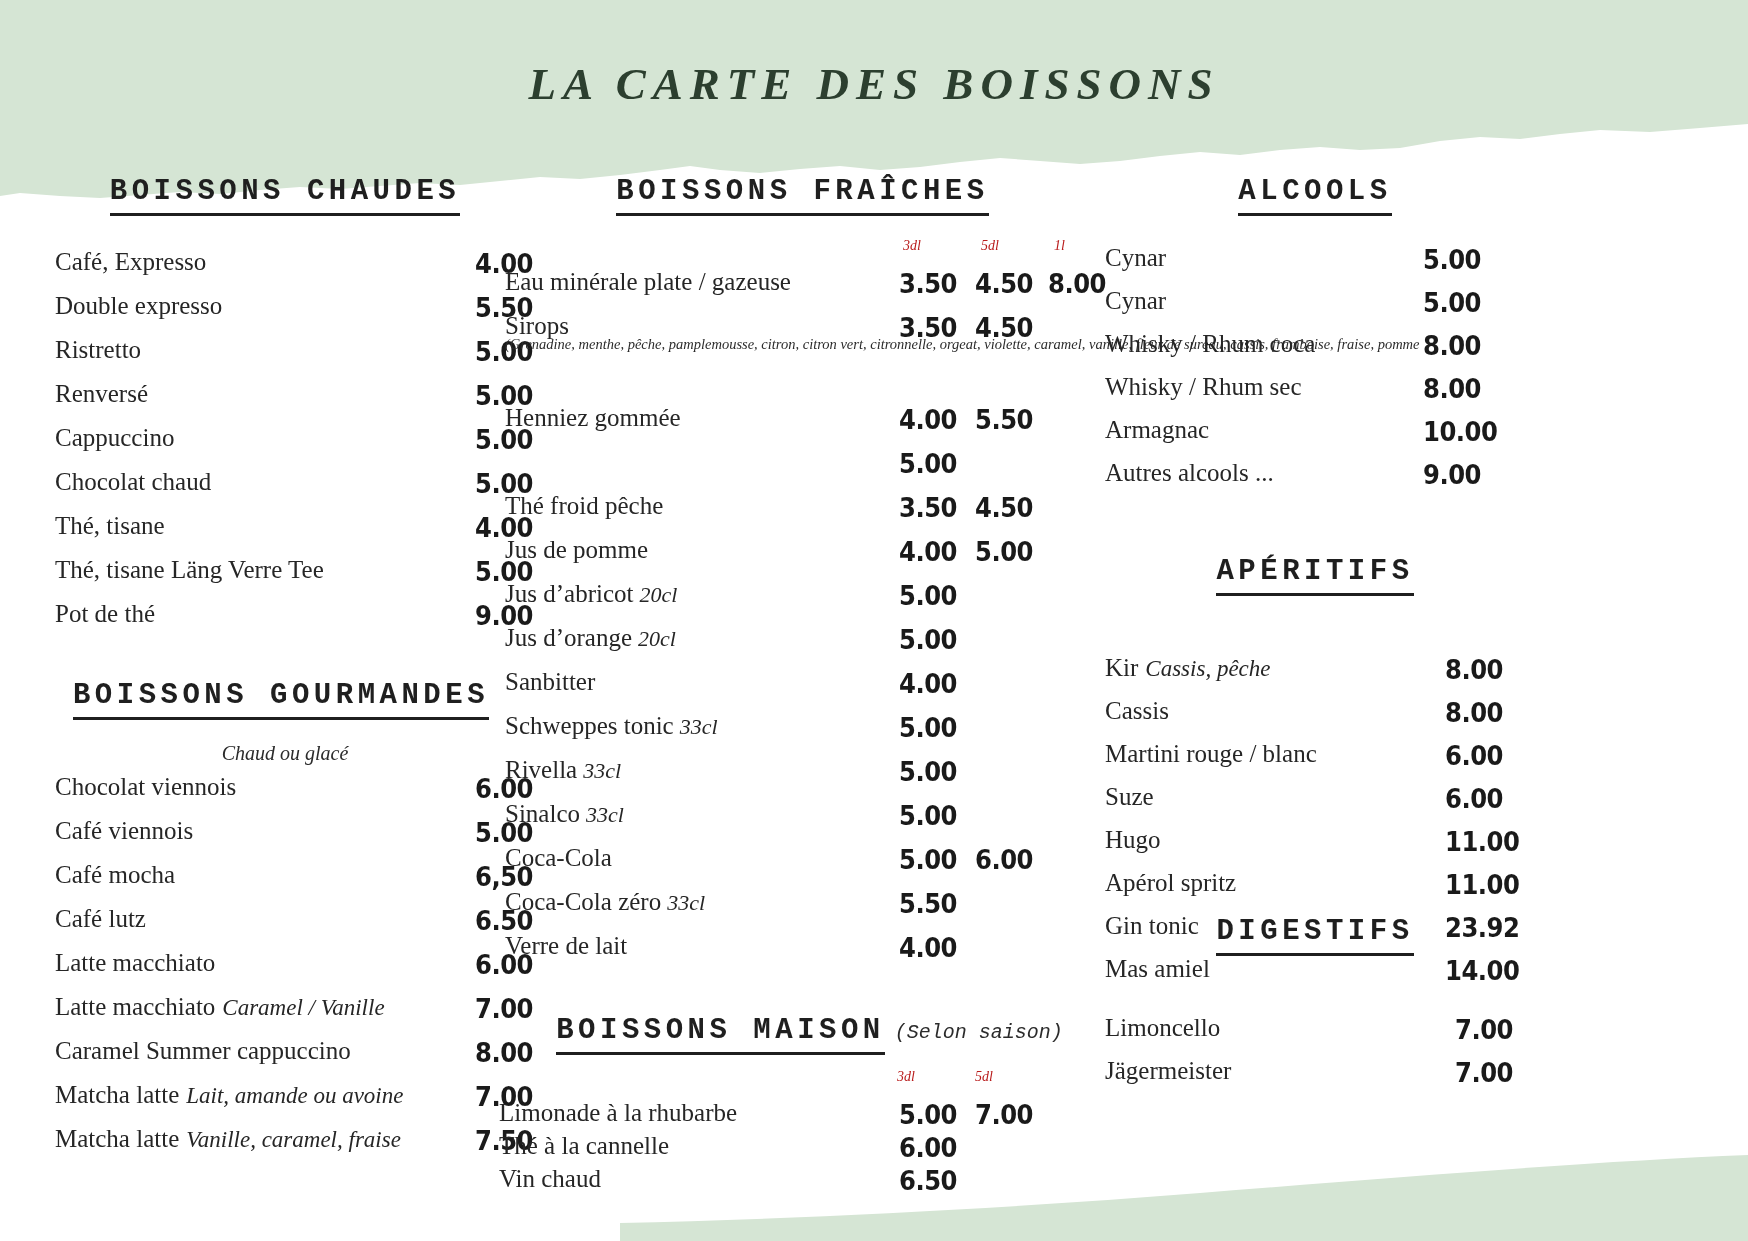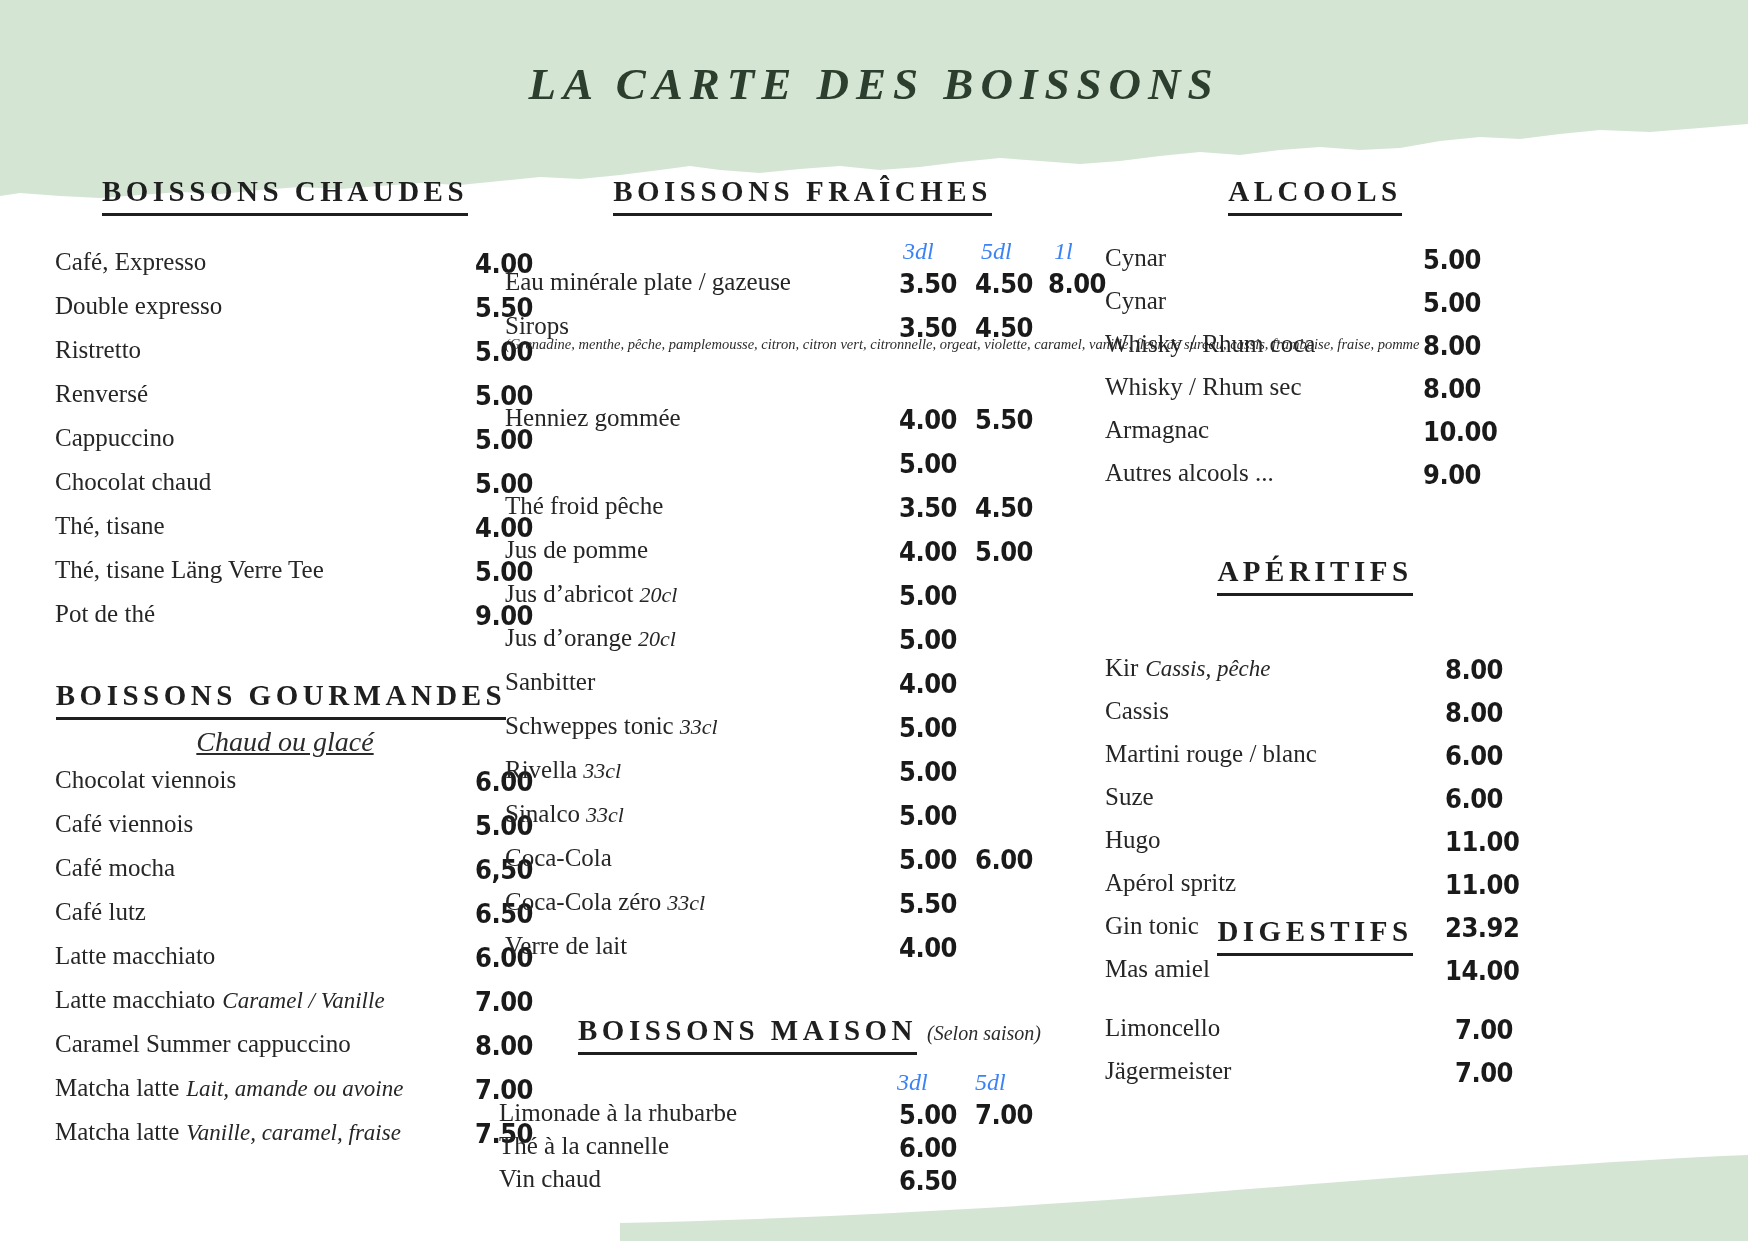--- a/index.html
+++ b/index.html
@@ -60,21 +60,21 @@
   .col {
     position: absolute;
     top: 0;
   }
   .col-left   { left: 55px;   width: 460px; }
   .col-mid    { left: 505px;  width: 595px; }
   .col-right  { left: 1105px; width: 420px; }
 
   .section-head {
     text-align: center;
-    font-family: Liberation Serif, serif;
+    font-family: Liberation Mono, monospace;
     font-weight: 700;
     letter-spacing: 4.5px;
     color: #1f1f1f;
     white-space: nowrap;
   }
   .section-head .ul {
     display: inline-block;
     border-bottom: 3px solid #1f1f1f;
     padding-bottom: 5px;
   }
@@ -83,24 +83,23 @@
     font-style: italic;
     font-size: 20px;
     letter-spacing: 0;
     margin-left: 10px;
     color: #2b2b2b;
   }
 
   .subhead {
     text-align: center;
     font-style: italic;
-    font-size: 28px;
+    font-size: 20px;
     color: #2b2b2b;
-    margin-top: 6px;
-    text-decoration: underline;
+    margin-top: 22px;
   }
 
   
   .rows { margin-top: 0; }
   .row {
     display: flex;
     align-items: baseline;
     position: relative;
   }
   .name {
@@ -143,22 +142,22 @@
   .col-mid .row { min-height: 44px; }
   .col-mid .name { width: 390px; }
   .col-mid .p1 { left: 394px; }
   .col-mid .p2 { left: 470px; }
   .col-mid .p3 { left: 543px; }
 
   .size-head {
     position: relative;
     height: 30px;
     font-style: italic;
-    font-size: 24px;
-    color: #3b82f6;
+    font-size: 14px;
+    color: #b91c1c;
   }
   .size-head span { position: absolute; }
   .sh1 { left: 398px; }
   .sh2 { left: 476px; }
   .sh3 { left: 549px; }
 
   .sirops-desc {
     font-style: italic;
     font-size: 14.5px;
     line-height: 17px;

